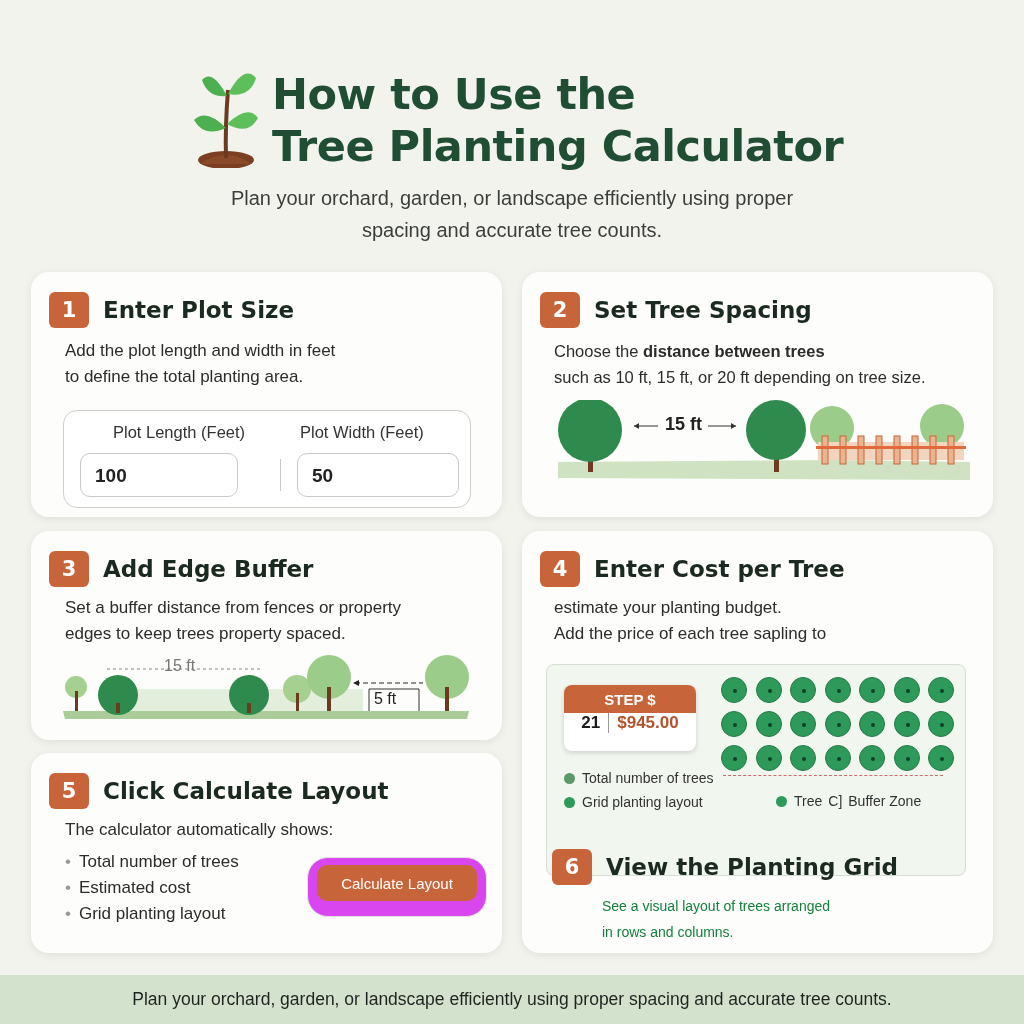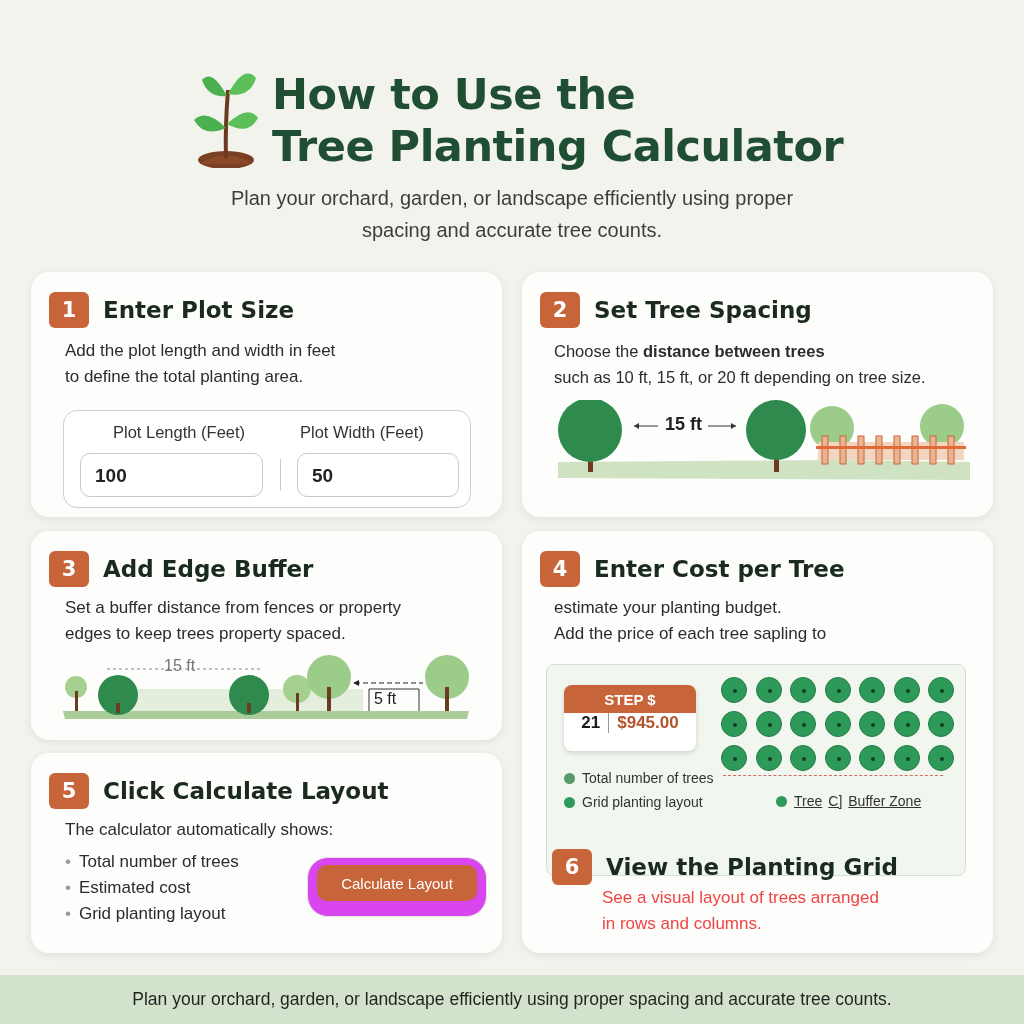--- a/index.html
+++ b/index.html
@@ -89,21 +89,21 @@
     <div class="badge">1</div>
     <div class="step-title">Enter Plot Size</div>
   </div>
   <div class="desc" style="top:66px;">
     <div>Add the plot length and width in feet</div>
     <div>to define the total planting area.</div>
   </div>
   <div class="input-box">
     <div class="field-label" style="left:15px;margin-left:34px;">Plot Length (Feet)</div>
     <div class="field-label" style="left:236px;">Plot Width (Feet)</div>
-    <div class="field" style="left:16px; width:183px;">100</div>
+    <div class="field" style="left:16px; width:158px;">100</div>
     <div class="field-sep"></div>
     <div class="field" style="left:233px; width:162px;">50</div>
   </div>
 </div>
 
 <div class="card" style="left:522px; top:272px; width:471px; height:245px;">
   <div class="step-head">
     <div class="badge">2</div>
     <div class="step-title">Set Tree Spacing</div>
   </div>
@@ -216,34 +216,34 @@
     </div>
     <div class="buffer-line"></div>
     <div class="legend" style="left:17px; top:105px;">
       <span class="ldot" style="background:#5a9a6a;"></span>
       <span>Total number of trees</span>
     </div>
     <div class="legend" style="left:17px; top:129px;">
       <span class="ldot"></span>
       <span>Grid planting layout</span>
     </div>
-    <div class="legend" style="left:229px; top:128px;text-decoration:underline;">
+    <div class="legend" style="left:229px; top:128px;">
       <span class="ldot"></span>
       <span>Tree</span>
       <span style="margin:0 6px;">C]</span>
       <span>Buffer Zone</span>
     </div>
   </div>
 
   <div style="position:absolute; left:30px; top:318px;">
     <div style="display:flex; align-items:center;">
       <div class="badge" style="width:40px; height:36px;">6</div>
       <div class="step-title">View the Planting Grid</div>
     </div>
-    <div style="margin-left:50px; font-size:17px; line-height:26px; color:#ef4444;">
+    <div style="margin-left:50px; margin-top:8px; font-size:14px; line-height:26px; color:#15803d;">
       <div>See a visual layout of trees arranged</div>
       <div>in rows and columns.</div>
     </div>
   </div>
 </div>
 
 <div class="card" style="left:31px; top:753px; width:471px; height:200px;">
   <div class="step-head">
     <div class="badge">5</div>
     <div class="step-title">Click Calculate Layout</div>

